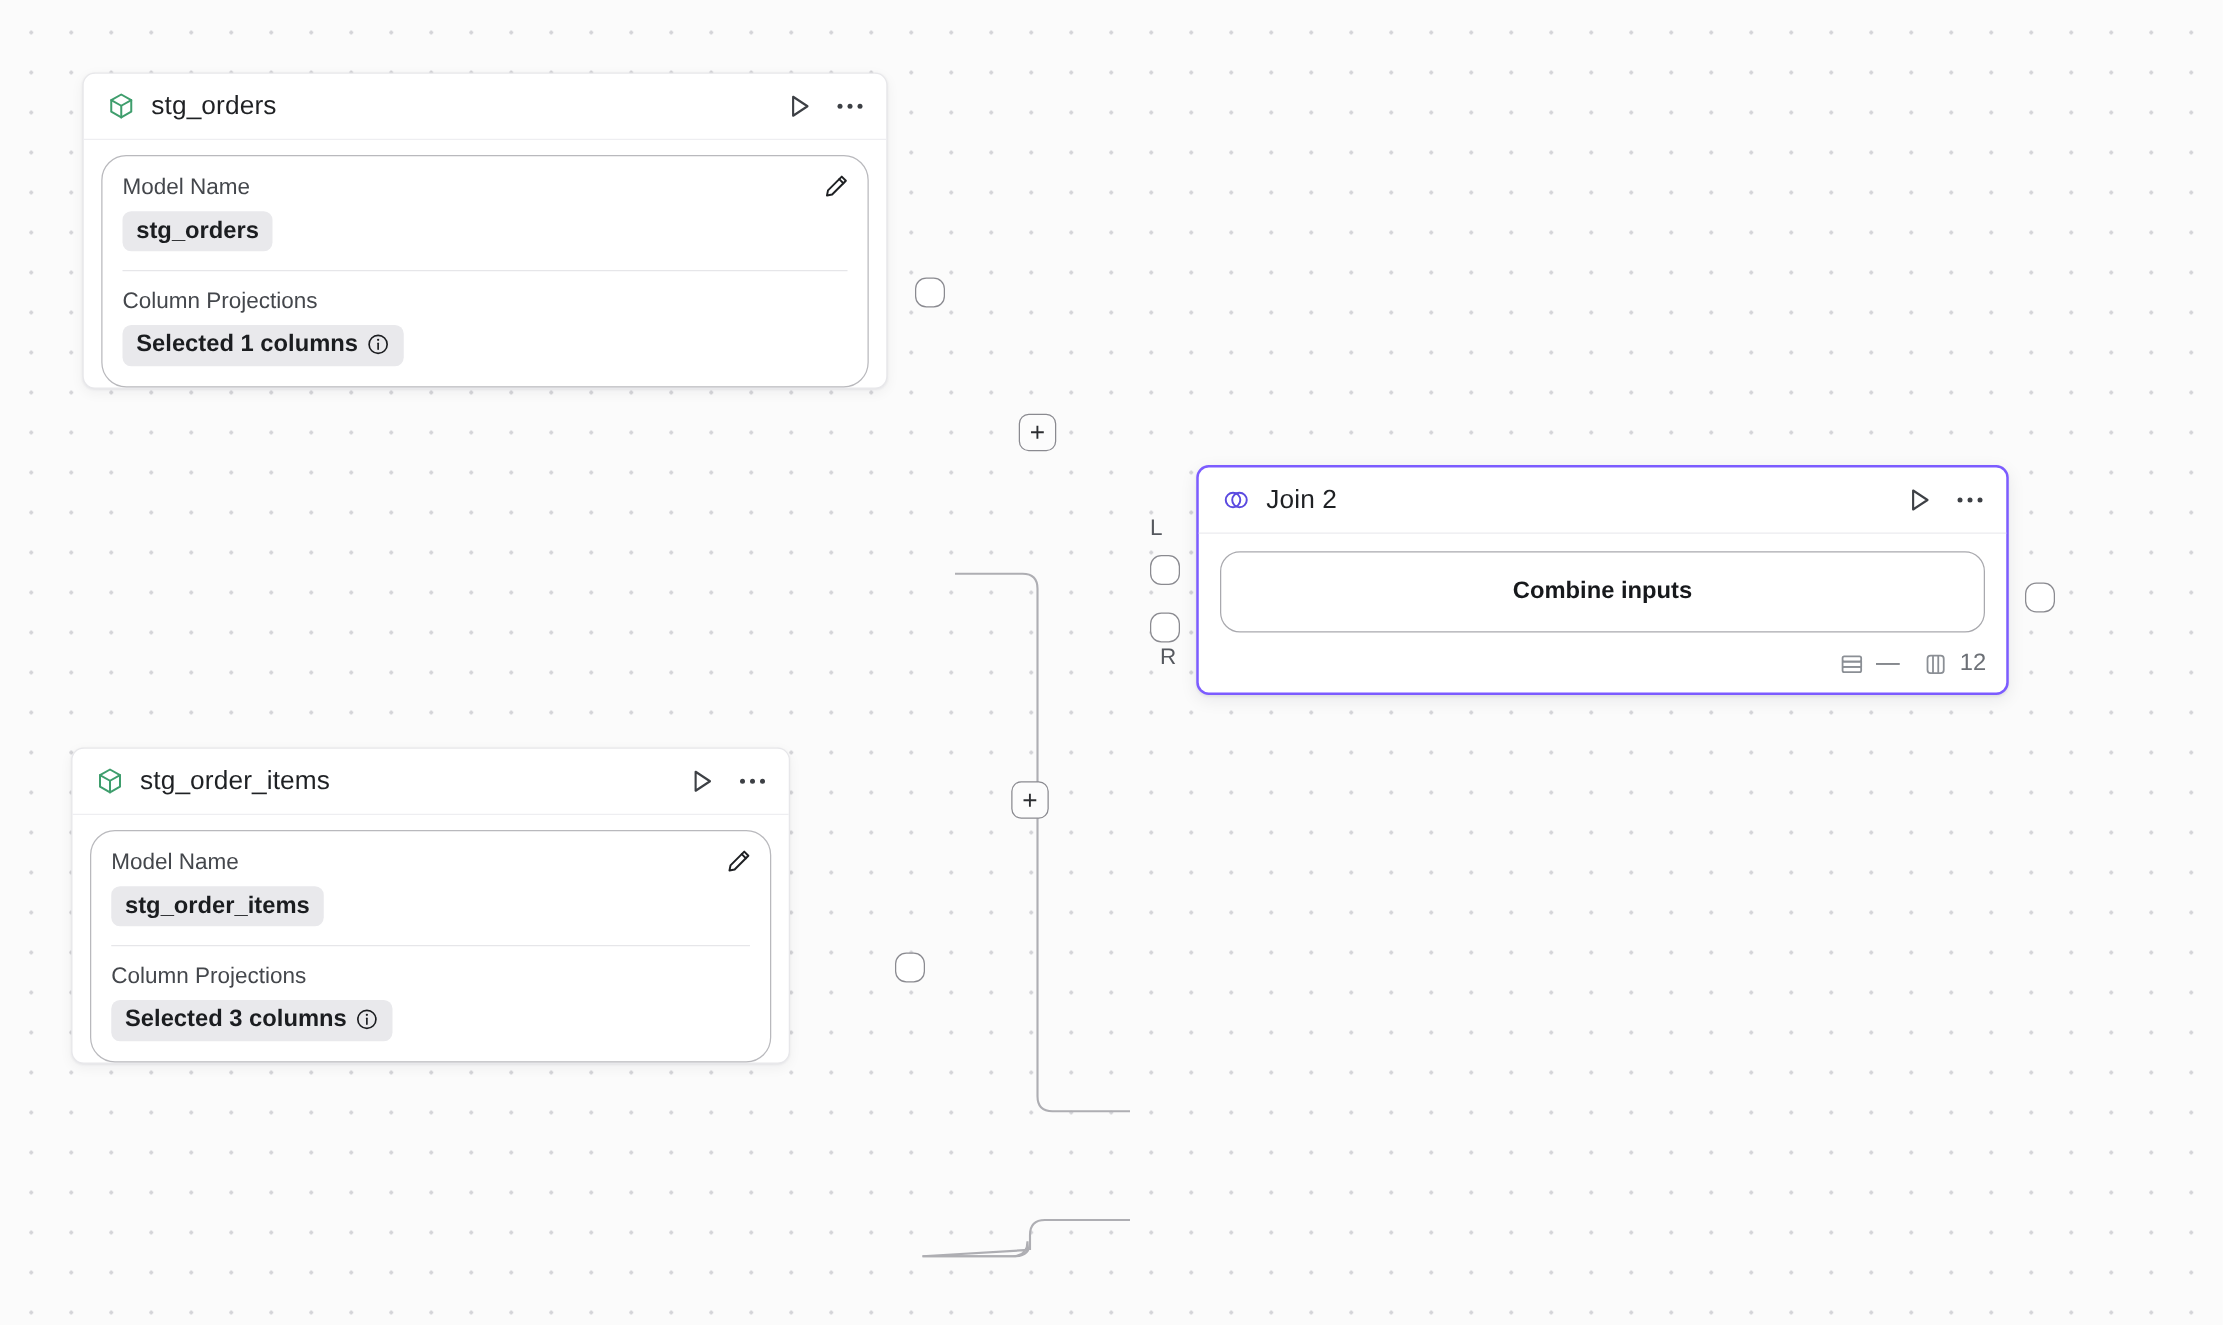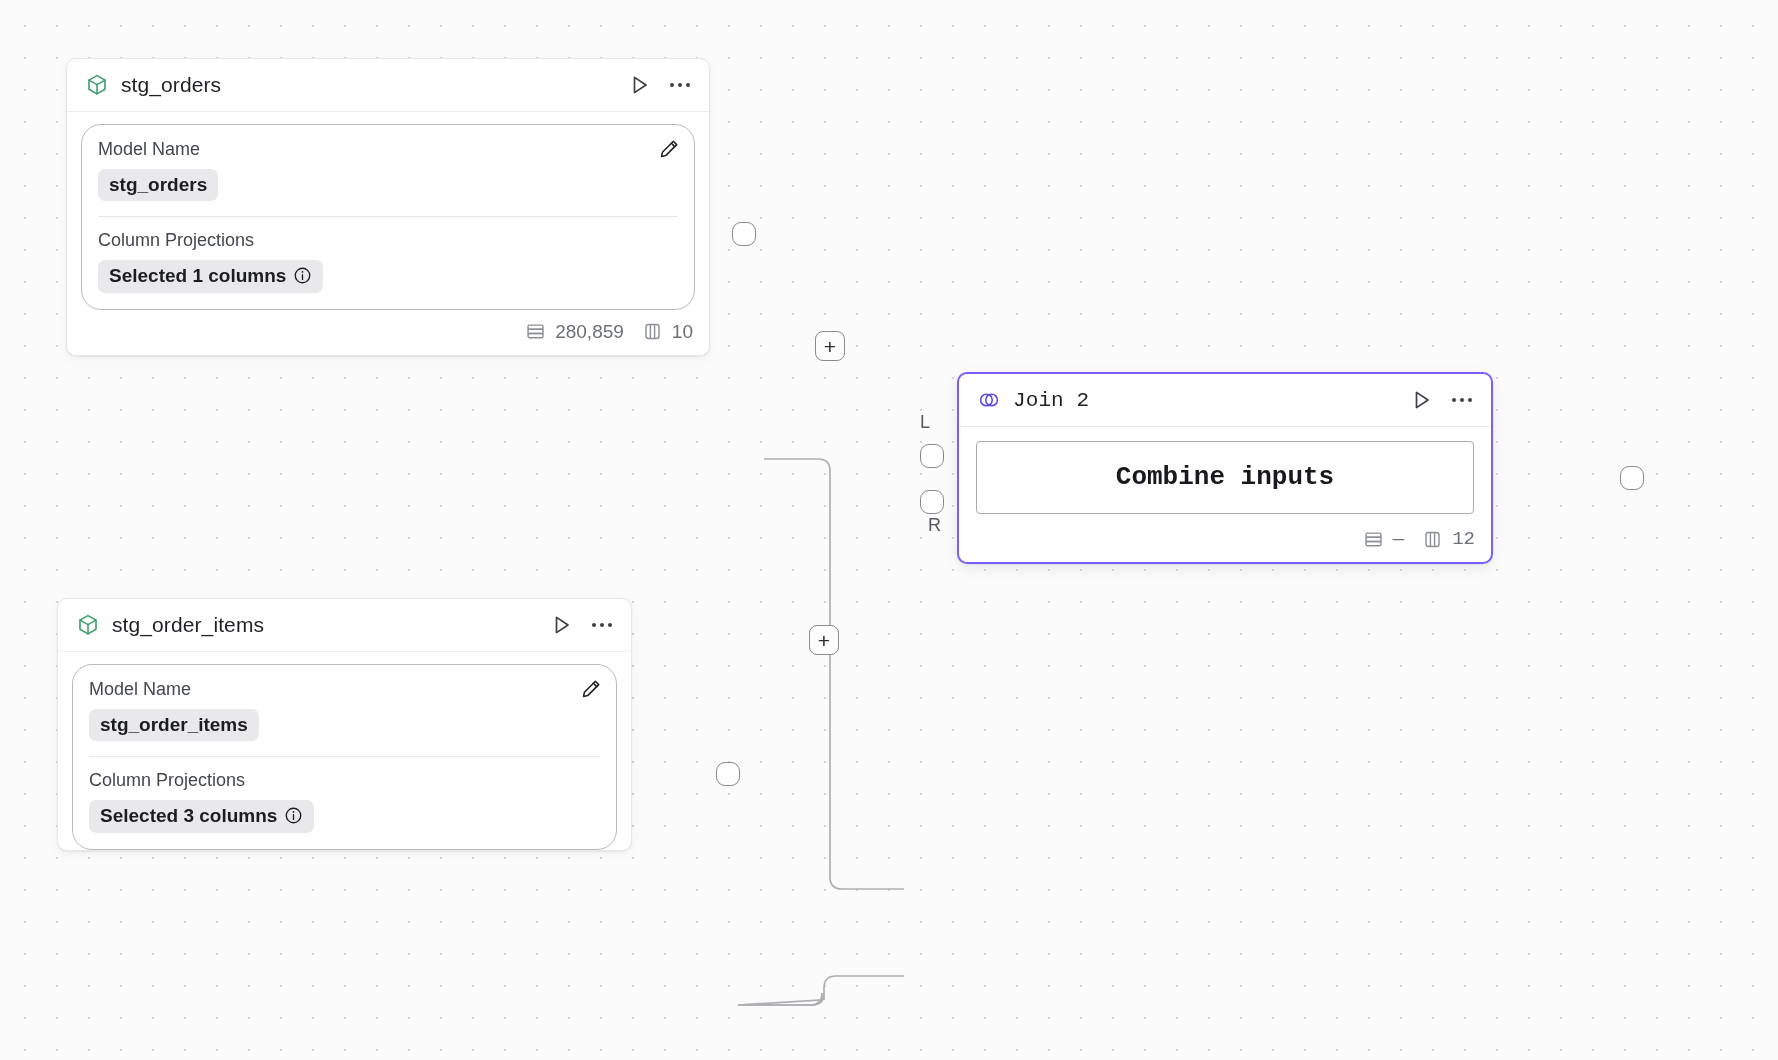--- a/index.html
+++ b/index.html
@@ -115,24 +115,24 @@
     font-size: 19px;
     color: #6c7076;
   }
   .stat { display: inline-flex; align-items: center; gap: 9px; }
   .stat + .stat { margin-left: 8px; }
 
   
   .combine-btn {
     width: 100%;
     border: 1px solid #a9a9ae;
-    border-radius: 4px;
+    border-radius: 16px;
     background: #fff;
     font-family: inherit;
-    font-size: 26px;
+    font-size: 19px;
     font-weight: bold;
     color: #17191c;
     padding: 20px 0 21px 0;
     cursor: pointer;
   }
 
   
   .port {
     position: absolute;
     width: 24px; height: 24px;
@@ -229,38 +229,20 @@
           <span>Selected 1 columns</span>
           <svg width="19" height="19" viewBox="0 0 20 20" fill="none" stroke="#1b1d20" stroke-width="1.4">
             <circle cx="10" cy="10" r="7.6"></circle>
             <path d="M10 9.1 10 14.1" stroke-linecap="round"></path>
             <circle cx="10" cy="6.2" r=".95" fill="#1b1d20" stroke="none"></circle>
           </svg>
         </span>
       </div>
     </div>
 
-    <div class="node-footer">
-      <span class="stat">
-        <svg width="21" height="21" viewBox="0 0 22 22" fill="none" stroke="#8b8f95" stroke-width="1.5">
-          <rect x="3.2" y="4.3" width="15.6" height="4.4" rx="1.4"></rect>
-          <rect x="3.2" y="8.7" width="15.6" height="4.4"></rect>
-          <rect x="3.2" y="13.1" width="15.6" height="4.4" rx="1.4"></rect>
-        </svg>
-        <span>280,859</span>
-      </span>
-      <span class="stat">
-        <svg width="21" height="21" viewBox="0 0 22 22" fill="none" stroke="#8b8f95" stroke-width="1.5">
-          <rect x="4.2" y="3.6" width="13.6" height="14.8" rx="2.6"></rect>
-          <path d="M8.8 3.6 8.8 18.4"></path>
-          <path d="M13.2 3.6 13.2 18.4"></path>
-        </svg>
-        <span>10</span>
-      </span>
-    </div>
   </div>
 
   <div class="port" style="left:732px; top:222px;"></div>
 
   <div class="node" style="left:57px; top:598px; width:575px;">
     <div class="node-header">
       <span class="node-type-icon">
         <svg width="24" height="24" viewBox="0 0 24 24" fill="none" stroke="#3f9e6d" stroke-width="1.6" stroke-linejoin="round" stroke-linecap="round">
           <path d="M12 2.6 20 7.1 20 16.3 12 20.9 4 16.3 4 7.1 Z"></path>
           <path d="M4 7.1 12 11.6 20 7.1"></path>
@@ -309,21 +291,21 @@
             <circle cx="10" cy="6.2" r=".95" fill="#1b1d20" stroke="none"></circle>
           </svg>
         </span>
       </div>
     </div>
 
   </div>
 
   <div class="port" style="left:716px; top:762px;"></div>
 
-  <div class="node selected" style="left:957px; top:372px; width:536px;font-family:Liberation Mono, monospace;">
+  <div class="node selected" style="left:957px; top:372px; width:650px;">
     <div class="node-header">
       <span class="node-type-icon">
         <svg width="26" height="26" viewBox="0 0 26 26" fill="none" stroke="#5b4ae0" stroke-width="1.7">
           <circle cx="10.2" cy="13" r="6.3"></circle>
           <circle cx="15.8" cy="13" r="6.3"></circle>
         </svg>
       </span>
       <span class="node-title">Join 2</span>
       <span class="hdr-actions">
         <button class="icon-btn">

